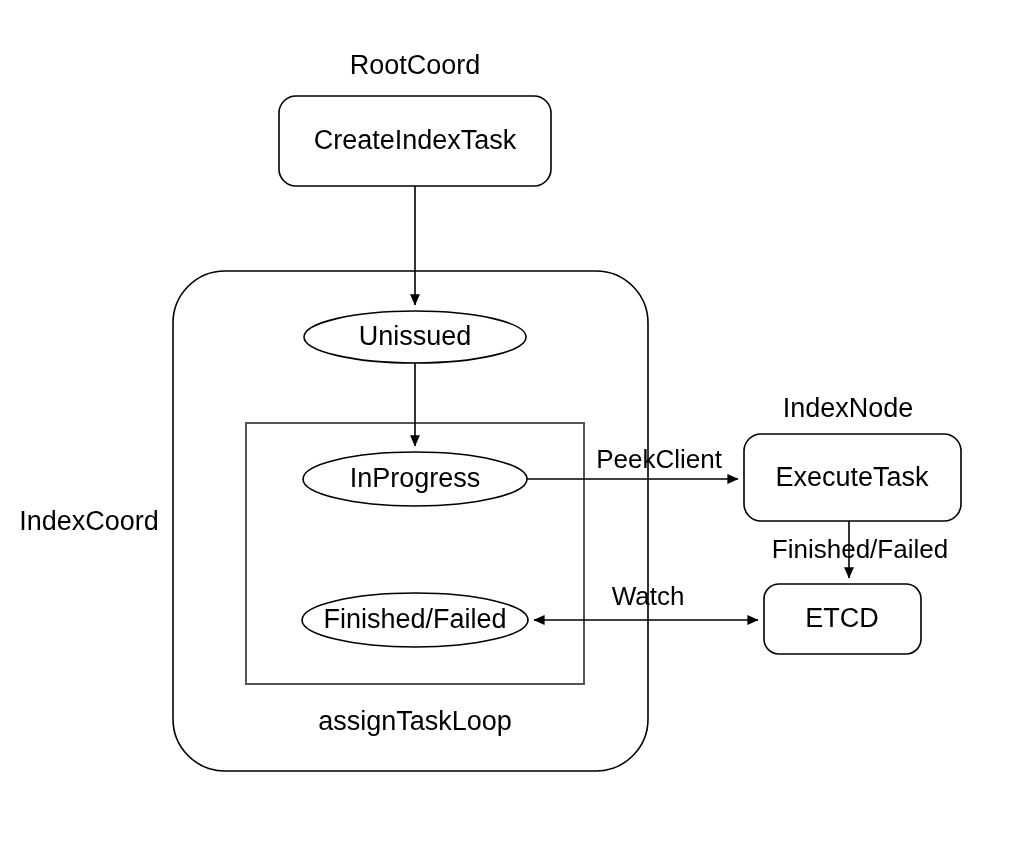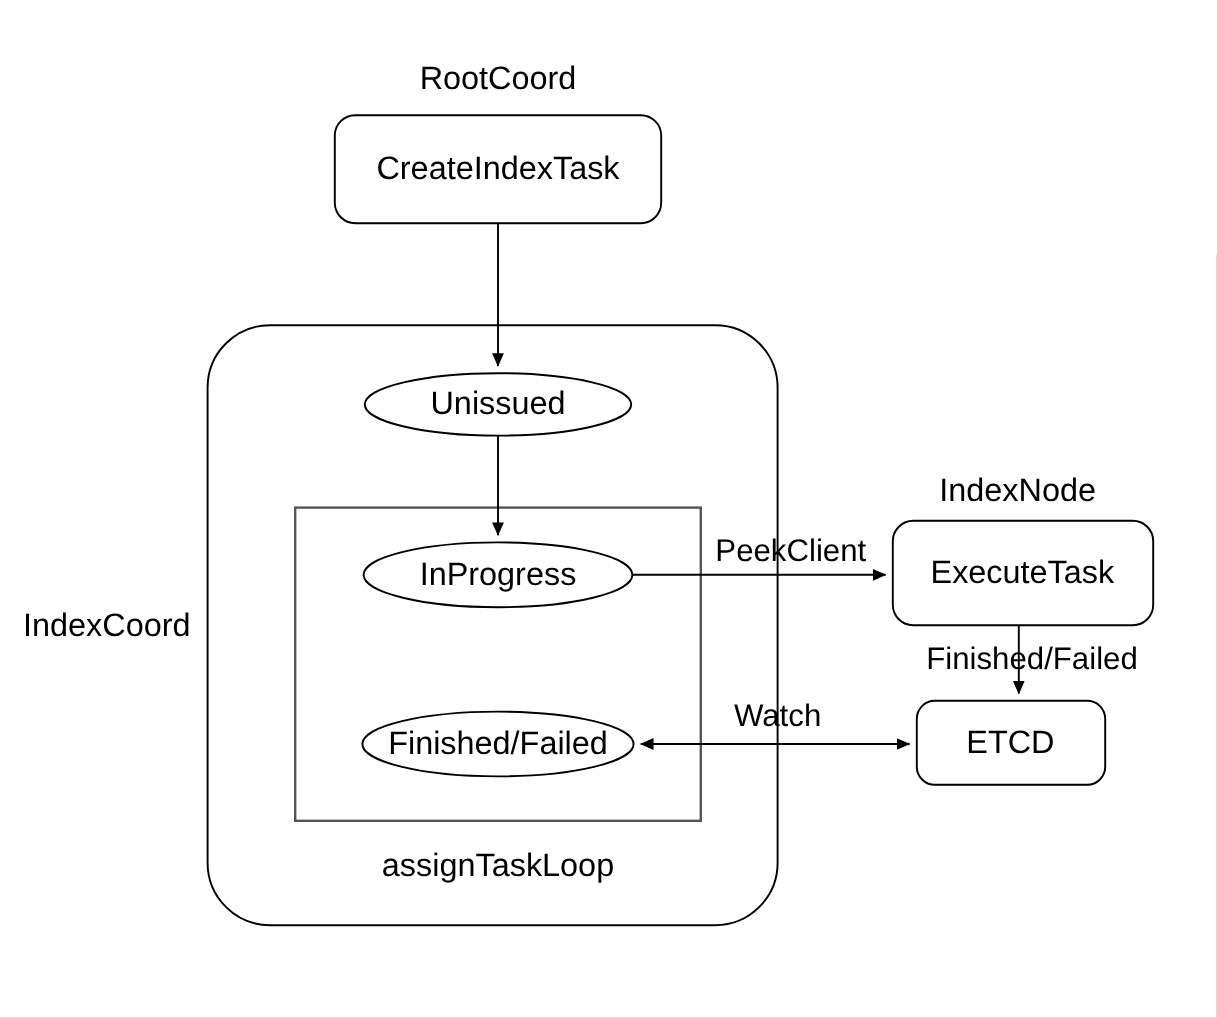--- a/index.html
+++ b/index.html
@@ -11,21 +11,21 @@
   body {
     width: 1014px;
     height: 848px;
     font-family: "Liberation Sans", sans-serif;
     overflow: hidden;
   }
   #diagram-root {
     position: relative;
     width: 1014px;
     height: 848px;
-    background: #c2410c;
+    background: #ec4899;
   }
   svg#flow-svg {
     display: block;
     width: 1014px;
     height: 848px;
     background: #ffffff;
   }
   .node-shape {
     fill: #ffffff;
     stroke: #000000;

